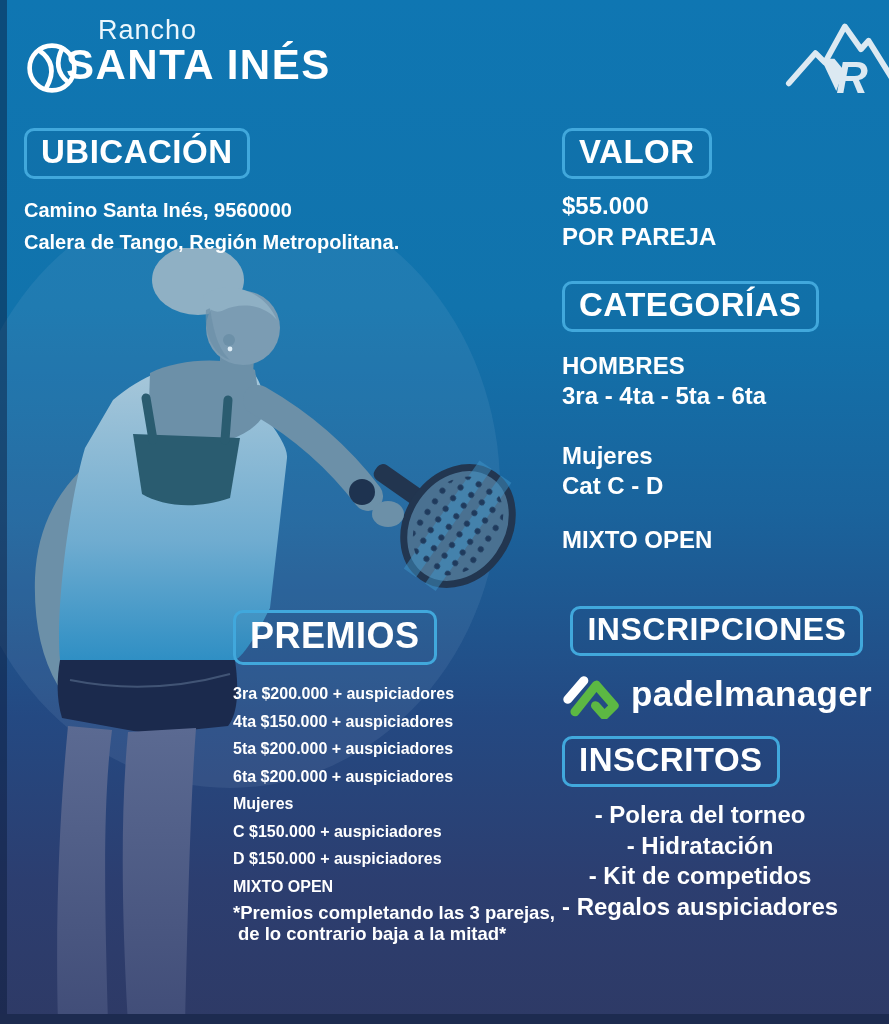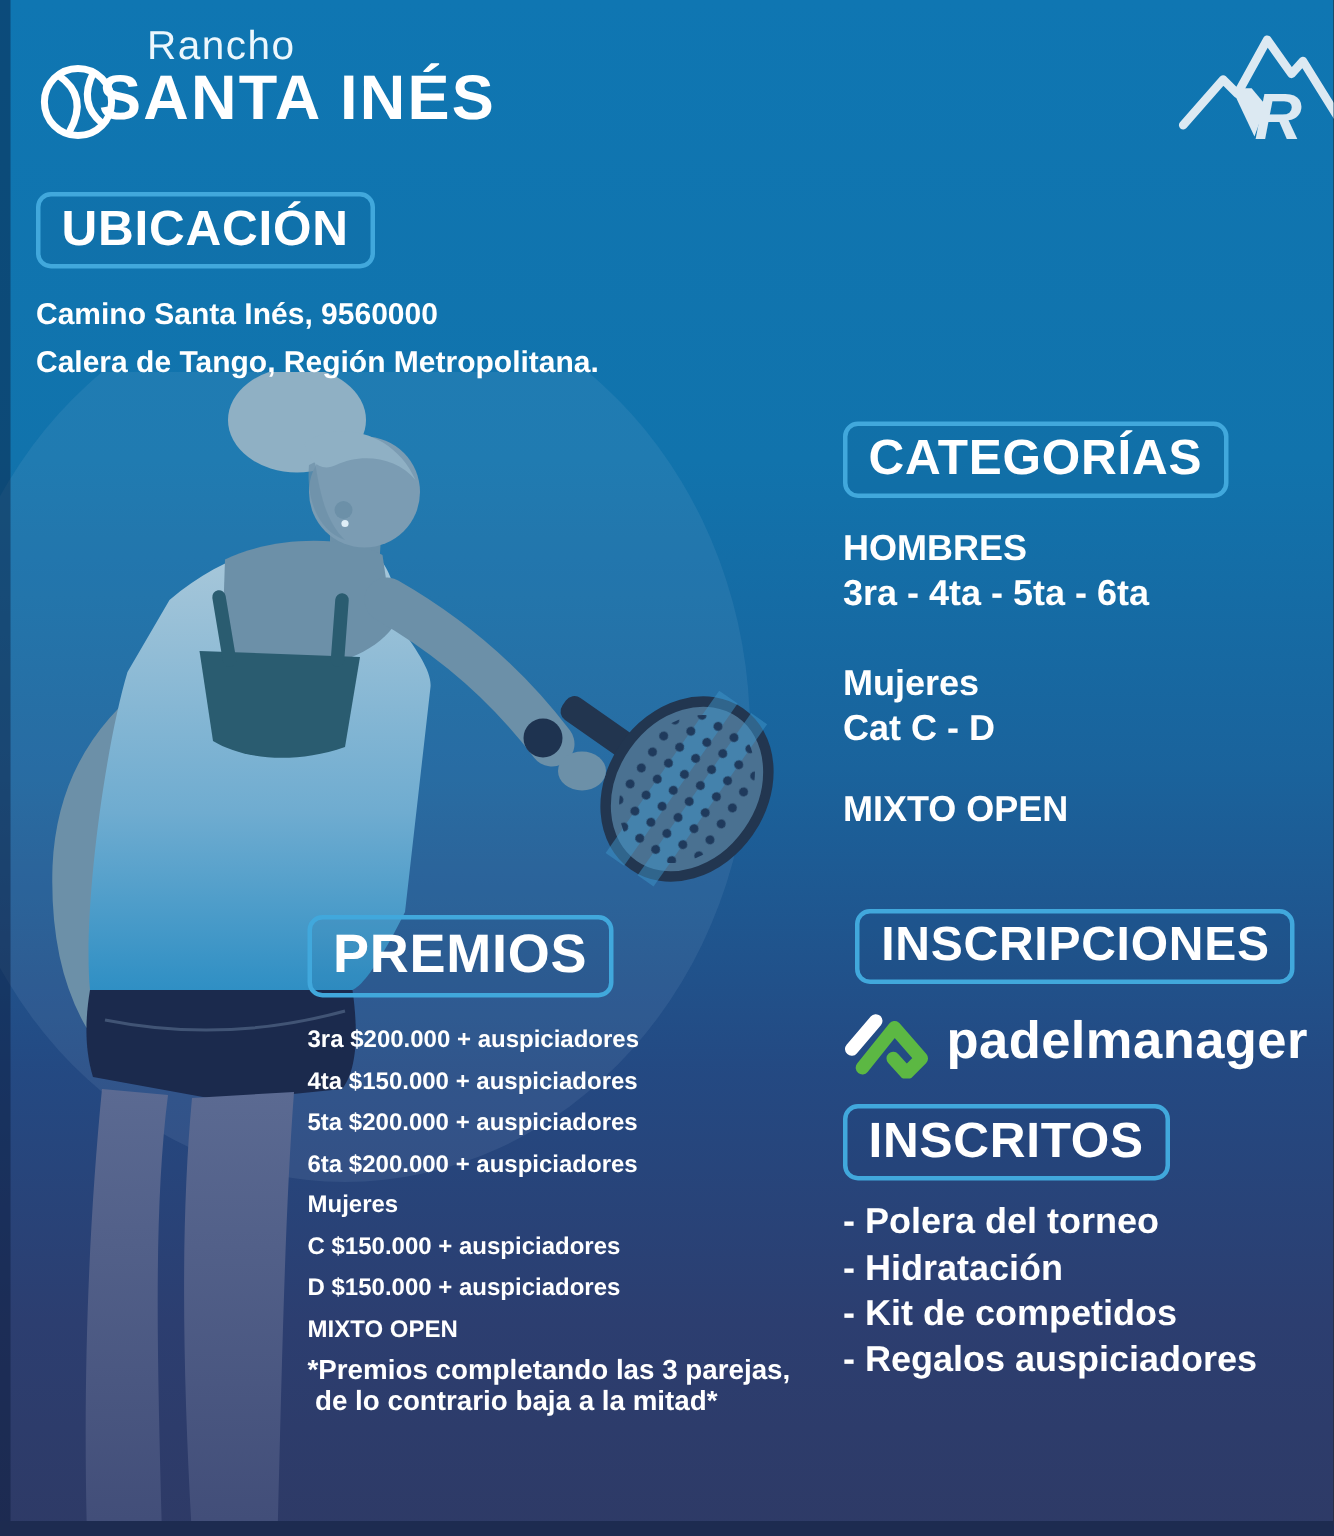--- a/index.html
+++ b/index.html
@@ -24,29 +24,29 @@
   .sec{position:absolute;}
   .sec-ubicacion{left:24px;top:128px;}
   .address{margin-top:15px;font-size:20px;font-weight:700;line-height:32px;}
   .sec-valor{left:562px;top:128px;}
   .valor-lines{margin-top:11px;font-size:24px;font-weight:700;line-height:31px;}
   .sec-categorias{left:562px;top:281px;}
   .cat-group{font-size:24px;font-weight:700;line-height:30px;}
   .cat-group.g1{margin-top:19px;}
   .cat-group.g2{margin-top:30px;}
   .cat-group.g3{margin-top:24px;}
-  .sec-premios{left:205px;top:610px;}
+  .sec-premios{left:233px;top:610px;}
   .premios-lines{margin-top:15px;font-size:16px;font-weight:700;line-height:27.5px;}
   .premios-note{margin-top:2px;font-size:18.5px;font-weight:700;line-height:21px;}
   .premios-note .n2{padding-left:5px;}
   .sec-inscripciones{left:562px;top:606px;text-align:center;}
   .pm-row{margin-top:13px;display:flex;align-items:center;gap:11px;}
   .pm-text{font-size:35px;font-weight:600;letter-spacing:.3px;}
   .sec-inscritos{left:562px;top:736px;}
-  .inscritos-list{margin-top:13px;font-size:24px;font-weight:700;line-height:30.5px;}
+  .inscritos-list{margin-top:13px;font-size:24px;font-weight:700;line-height:30.5px;text-align:center;}
 </style>
 </head>
 <body>
 
 <div class="poster">
 
   <svg class="player-svg" viewBox="0 0 520 776" aria-hidden="true">
     <defs>
       <linearGradient id="tankGrad" x1="0" y1="0" x2="0" y2="1">
         <stop offset="0" stop-color="#a9c8da"></stop>
@@ -125,20 +125,27 @@
   </svg>
 
   <div class="sec sec-ubicacion">
     <div class="hbox">UBICACIÓN</div>
     <div class="address">
       <div>Camino Santa Inés, 9560000</div>
       <div>Calera de Tango, Región Metropolitana.</div>
     </div>
   </div>
 
+  <div class="sec sec-valor">
+    <div class="hbox">VALOR</div>
+    <div class="valor-lines">
+      <div>$55.000</div>
+      <div>POR PAREJA</div>
+    </div>
+  </div>
 
   <div class="sec sec-categorias">
     <div class="hbox">CATEGORÍAS</div>
     <div class="cat-group g1">
       <div>HOMBRES</div>
       <div>3ra - 4ta - 5ta - 6ta</div>
     </div>
     <div class="cat-group g2">
       <div>Mujeres</div>
       <div>Cat C - D</div>

